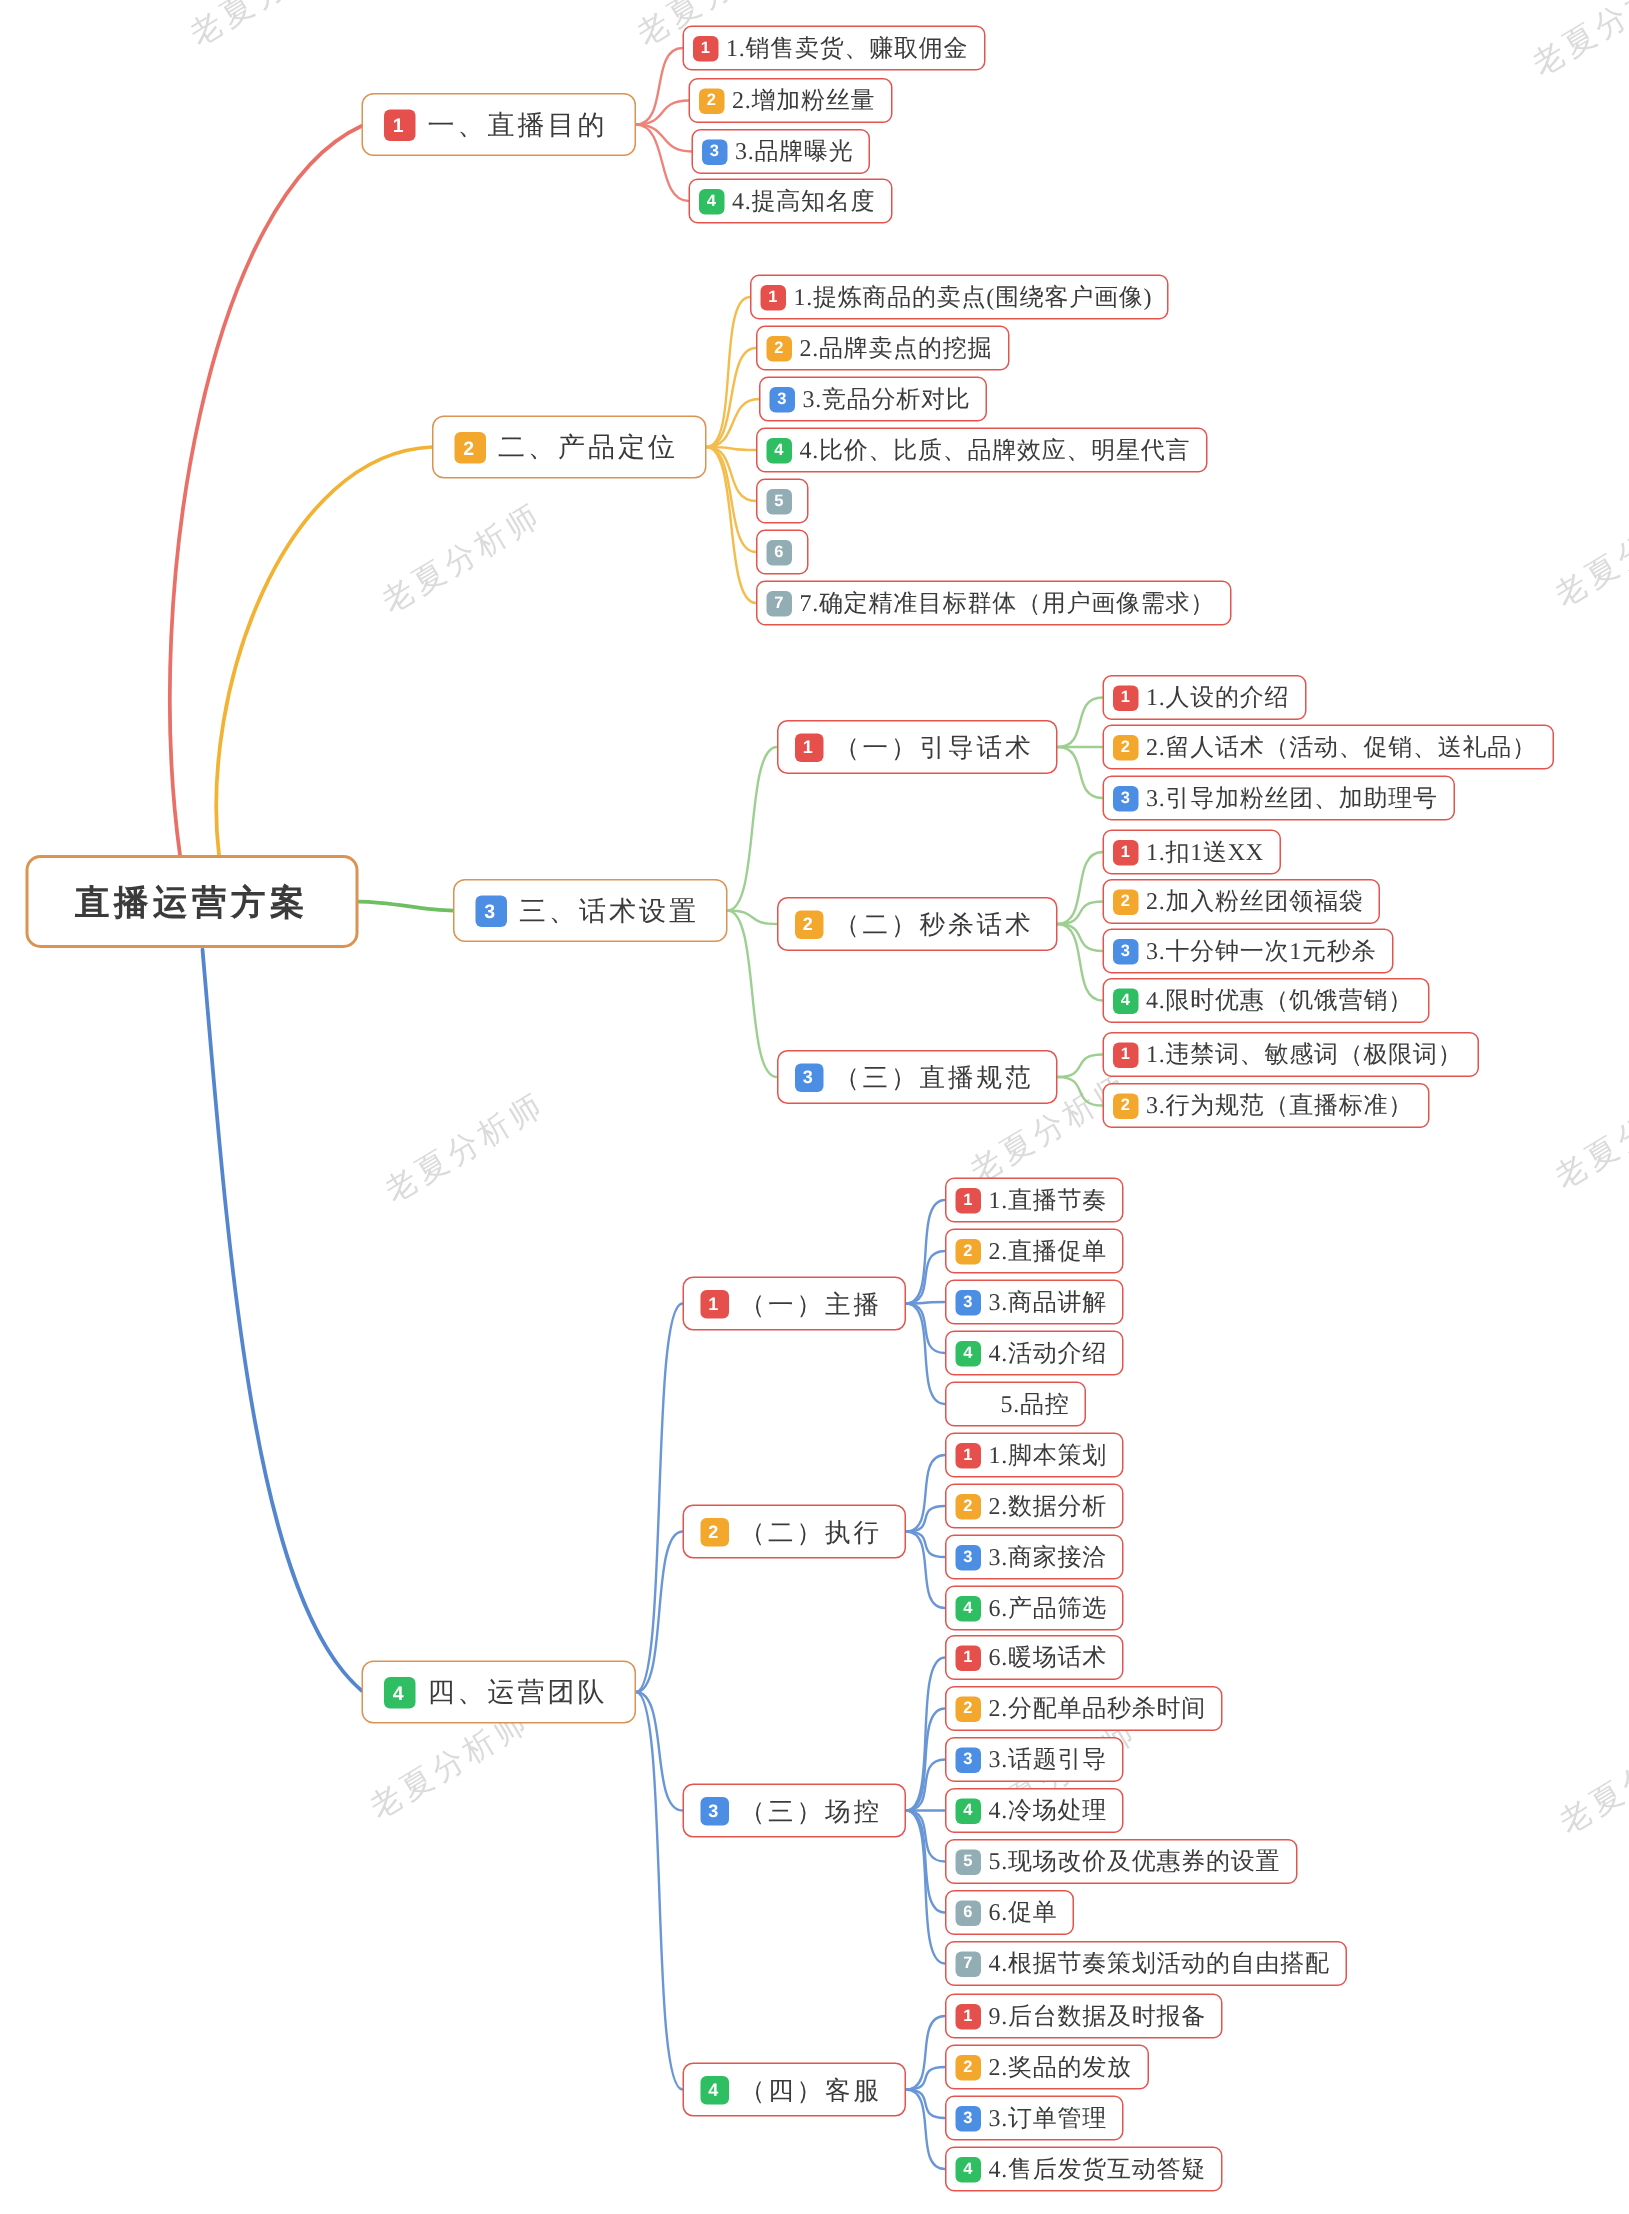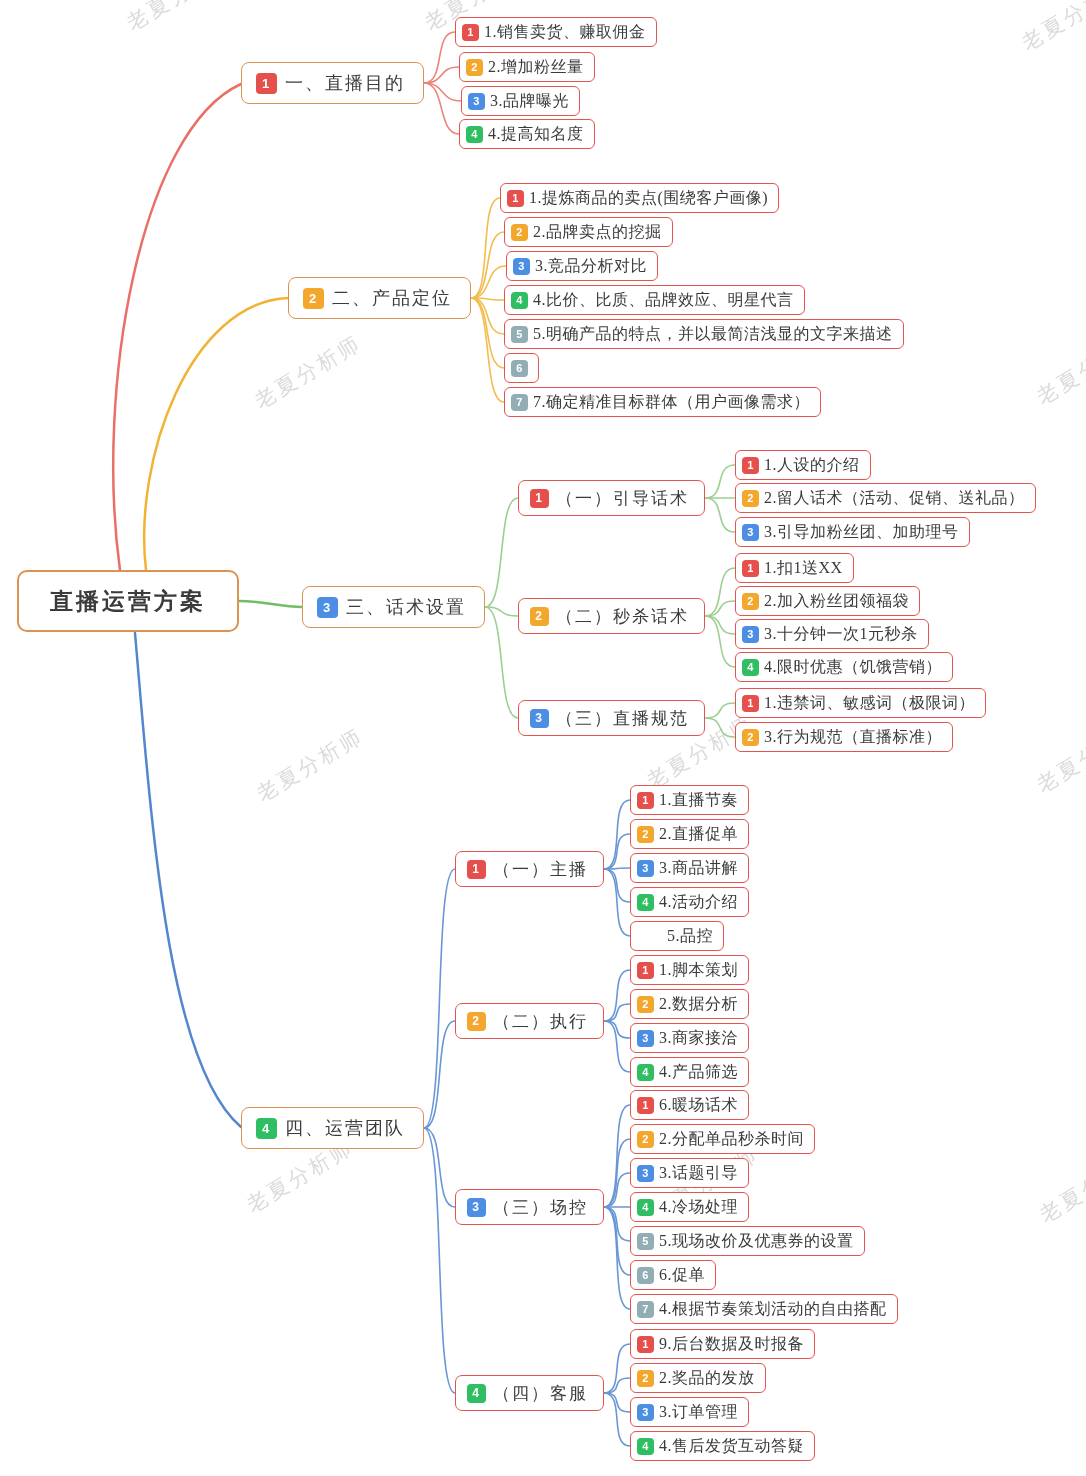--- a/index.html
+++ b/index.html
@@ -131,21 +131,20 @@
     <div class="node leaf" style="left: 506px; top: 251px;">
       <span class="badge" style="background: rgb(75, 142, 228);">3</span>
       <span class="lbl">3.竞品分析对比</span>
     </div>
     <div class="node leaf" style="left: 504px; top: 285px;">
       <span class="badge" style="background: rgb(47, 190, 98);">4</span>
       <span class="lbl">4.比价、比质、品牌效应、明星代言</span>
     </div>
     <div class="node leaf" style="left: 504px; top: 319px;">
       <span class="badge" style="background: rgb(147, 173, 181);">5</span>
-      <span class="lbl">5.明确产品的特点，并以最简洁浅显的文字来描述</span>
     </div>
     <div class="node leaf" style="left: 504px; top: 353px;">
       <span class="badge" style="background: rgb(147, 173, 181);">6</span>
     </div>
     <div class="node leaf" style="left: 504px; top: 387px;">
       <span class="badge" style="background: rgb(147, 173, 181);">7</span>
       <span class="lbl">7.确定精准目标群体（用户画像需求）</span>
     </div>
     <div class="node main" style="left: 302px; top: 586px;">
       <span class="badge" style="background: rgb(75, 142, 228);">3</span>
@@ -237,21 +236,21 @@
     <div class="node leaf" style="left: 630px; top: 989px;">
       <span class="badge" style="background: rgb(244, 167, 45);">2</span>
       <span class="lbl">2.数据分析</span>
     </div>
     <div class="node leaf" style="left: 630px; top: 1023px;">
       <span class="badge" style="background: rgb(75, 142, 228);">3</span>
       <span class="lbl">3.商家接洽</span>
     </div>
     <div class="node leaf" style="left: 630px; top: 1057px;">
       <span class="badge" style="background: rgb(47, 190, 98);">4</span>
-      <span class="lbl">4.产品筛选</span>
+      <span class="lbl">6.产品筛选</span>
     </div>
     <div class="node sub" style="left: 455px; top: 1189px;">
       <span class="badge" style="background: rgb(75, 142, 228);">3</span>
       <span class="lbl">（三）场控</span>
     </div>
     <div class="node leaf" style="left: 630px; top: 1090px;">
       <span class="badge" style="background: rgb(229, 80, 76);">1</span>
       <span class="lbl">6.暖场话术</span>
     </div>
     <div class="node leaf" style="left: 630px; top: 1124px;">

